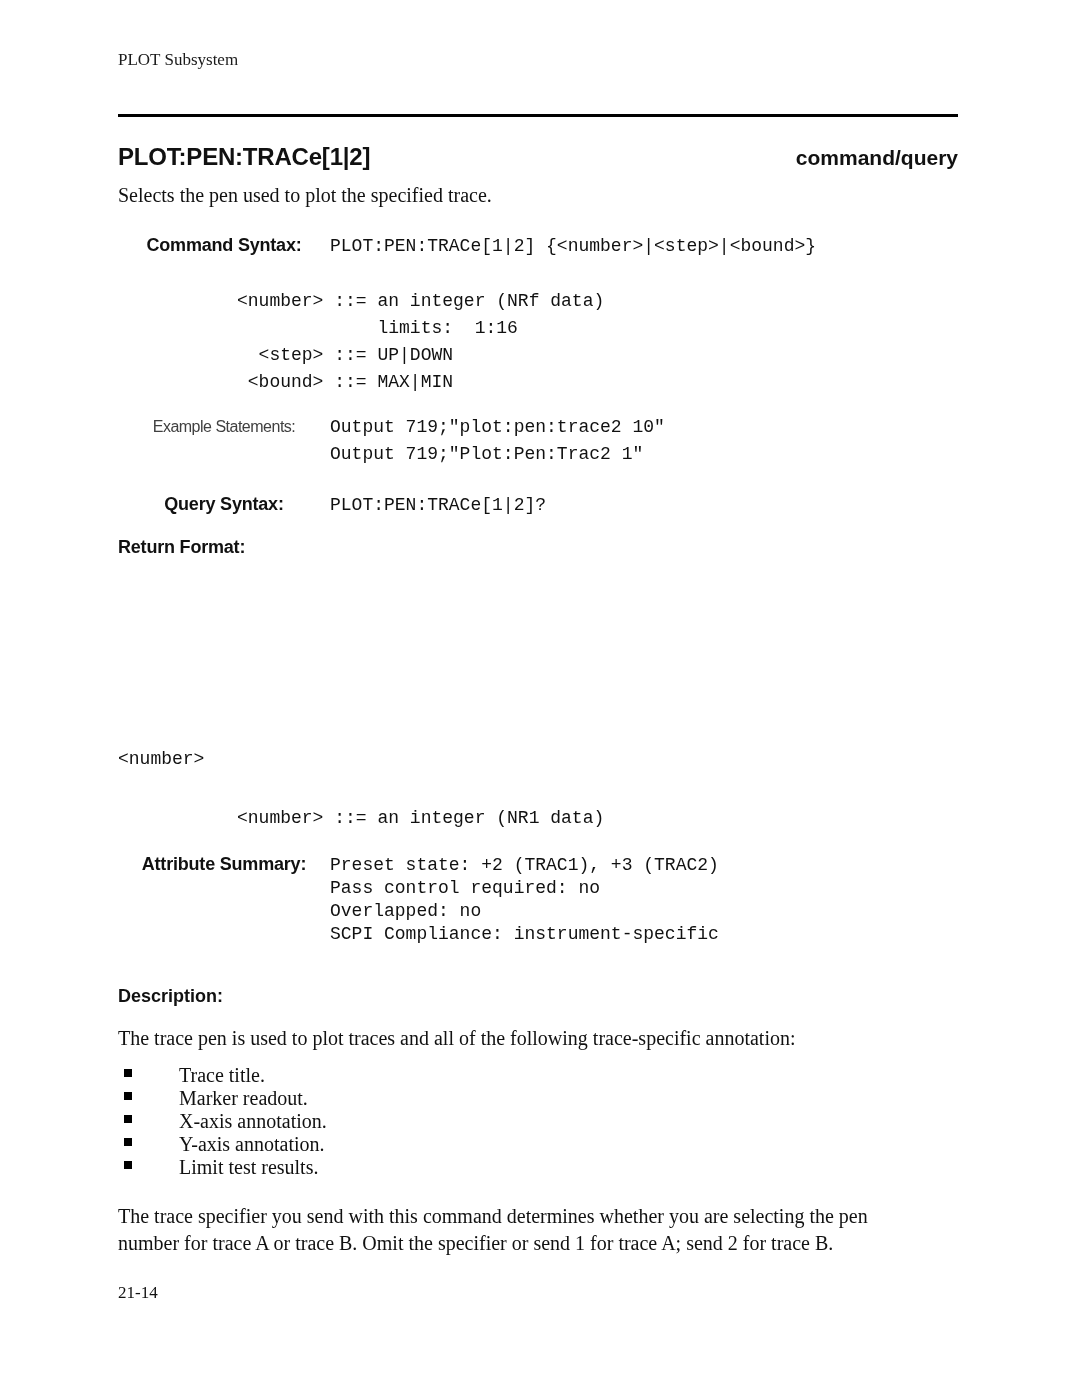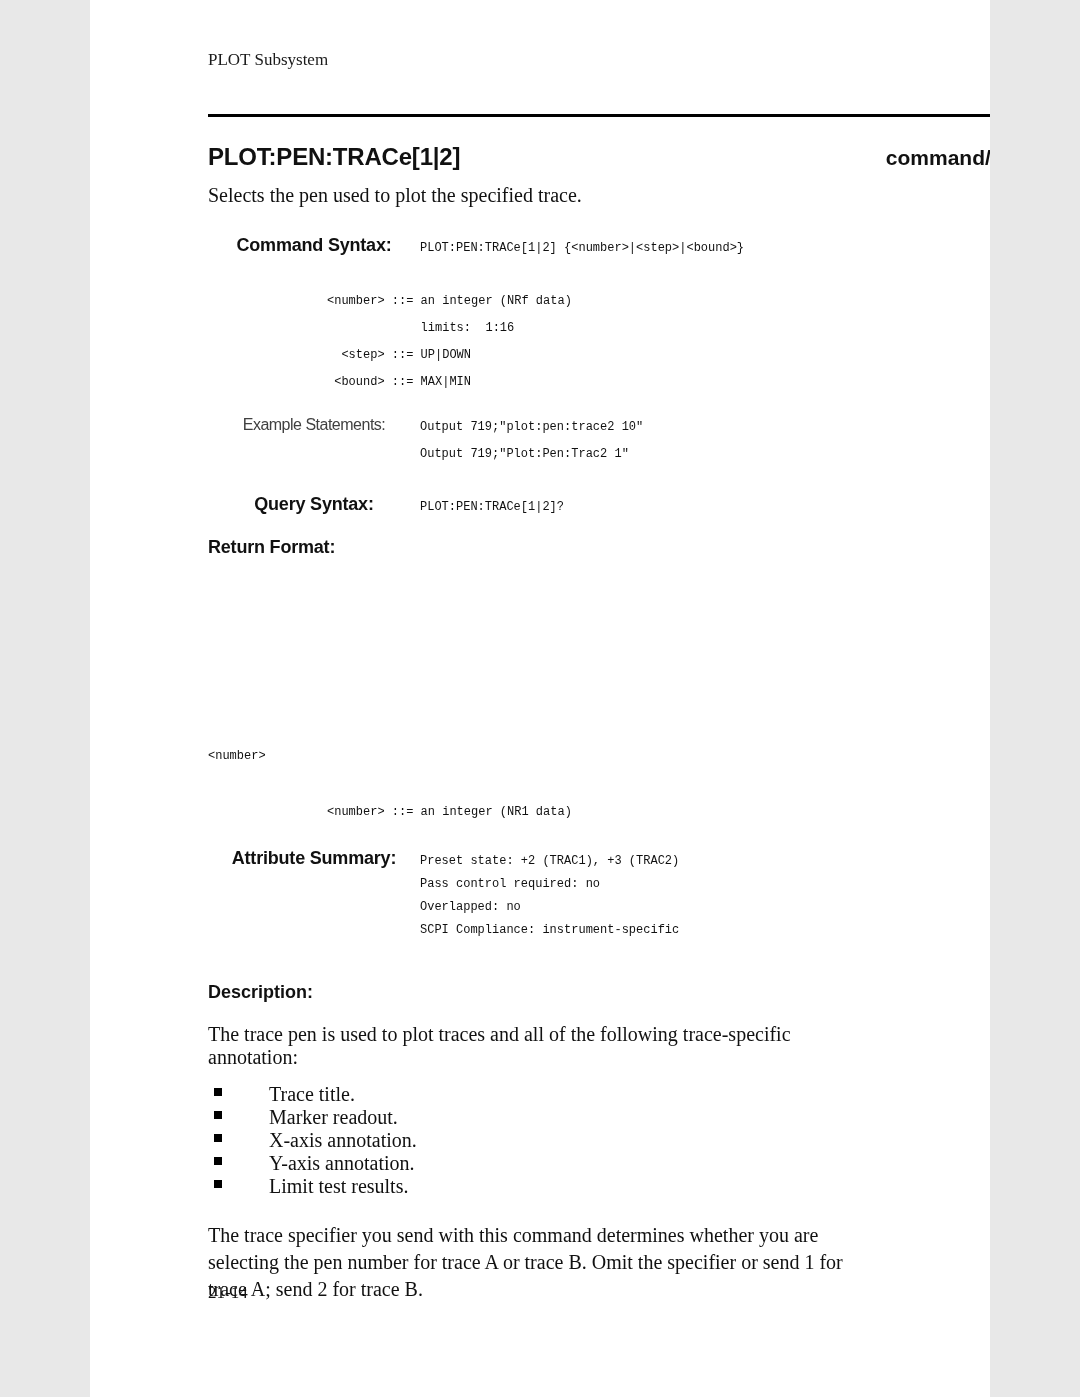--- a/index.html
+++ b/index.html
@@ -1,19 +1,19 @@
 <!DOCTYPE html>
 <html><head>
 <meta charset="utf-8">
 <style>
   * { margin: 0; padding: 0; box-sizing: border-box; }
   html, body { background: #e8e8e8; }
   .page {
     position: relative;
-    width: 900px;
+    width: 1080px;
     height: 1397px;
     margin: 0 auto;
     background: #ffffff;
     color: #111111;
     font-family: "Liberation Serif", serif;
     font-size: 20px;
     padding: 50px 120px 0 118px;
     overflow: hidden;
   }
   .running-header {
@@ -60,21 +60,21 @@
     text-align: center;
   }
   .row .lbl.narrow {
     font-weight: normal;
     font-size: 16px;
     letter-spacing: -0.5px;
     color: #404040;
   }
   .mono {
     font-family: "Liberation Mono", "DejaVu Sans Mono", monospace;
-    font-size: 12px;
+    font-size: 18px;
     color: #111;
   }
   pre.mono {
     white-space: pre;
     line-height: 27px;
   }
   .defs { margin-top: 32px; margin-left: 119px; }
   .code-lines div { line-height: 27px; }
   .row-command { margin-top: 28px; }
   .row-example { margin-top: 18px; }

